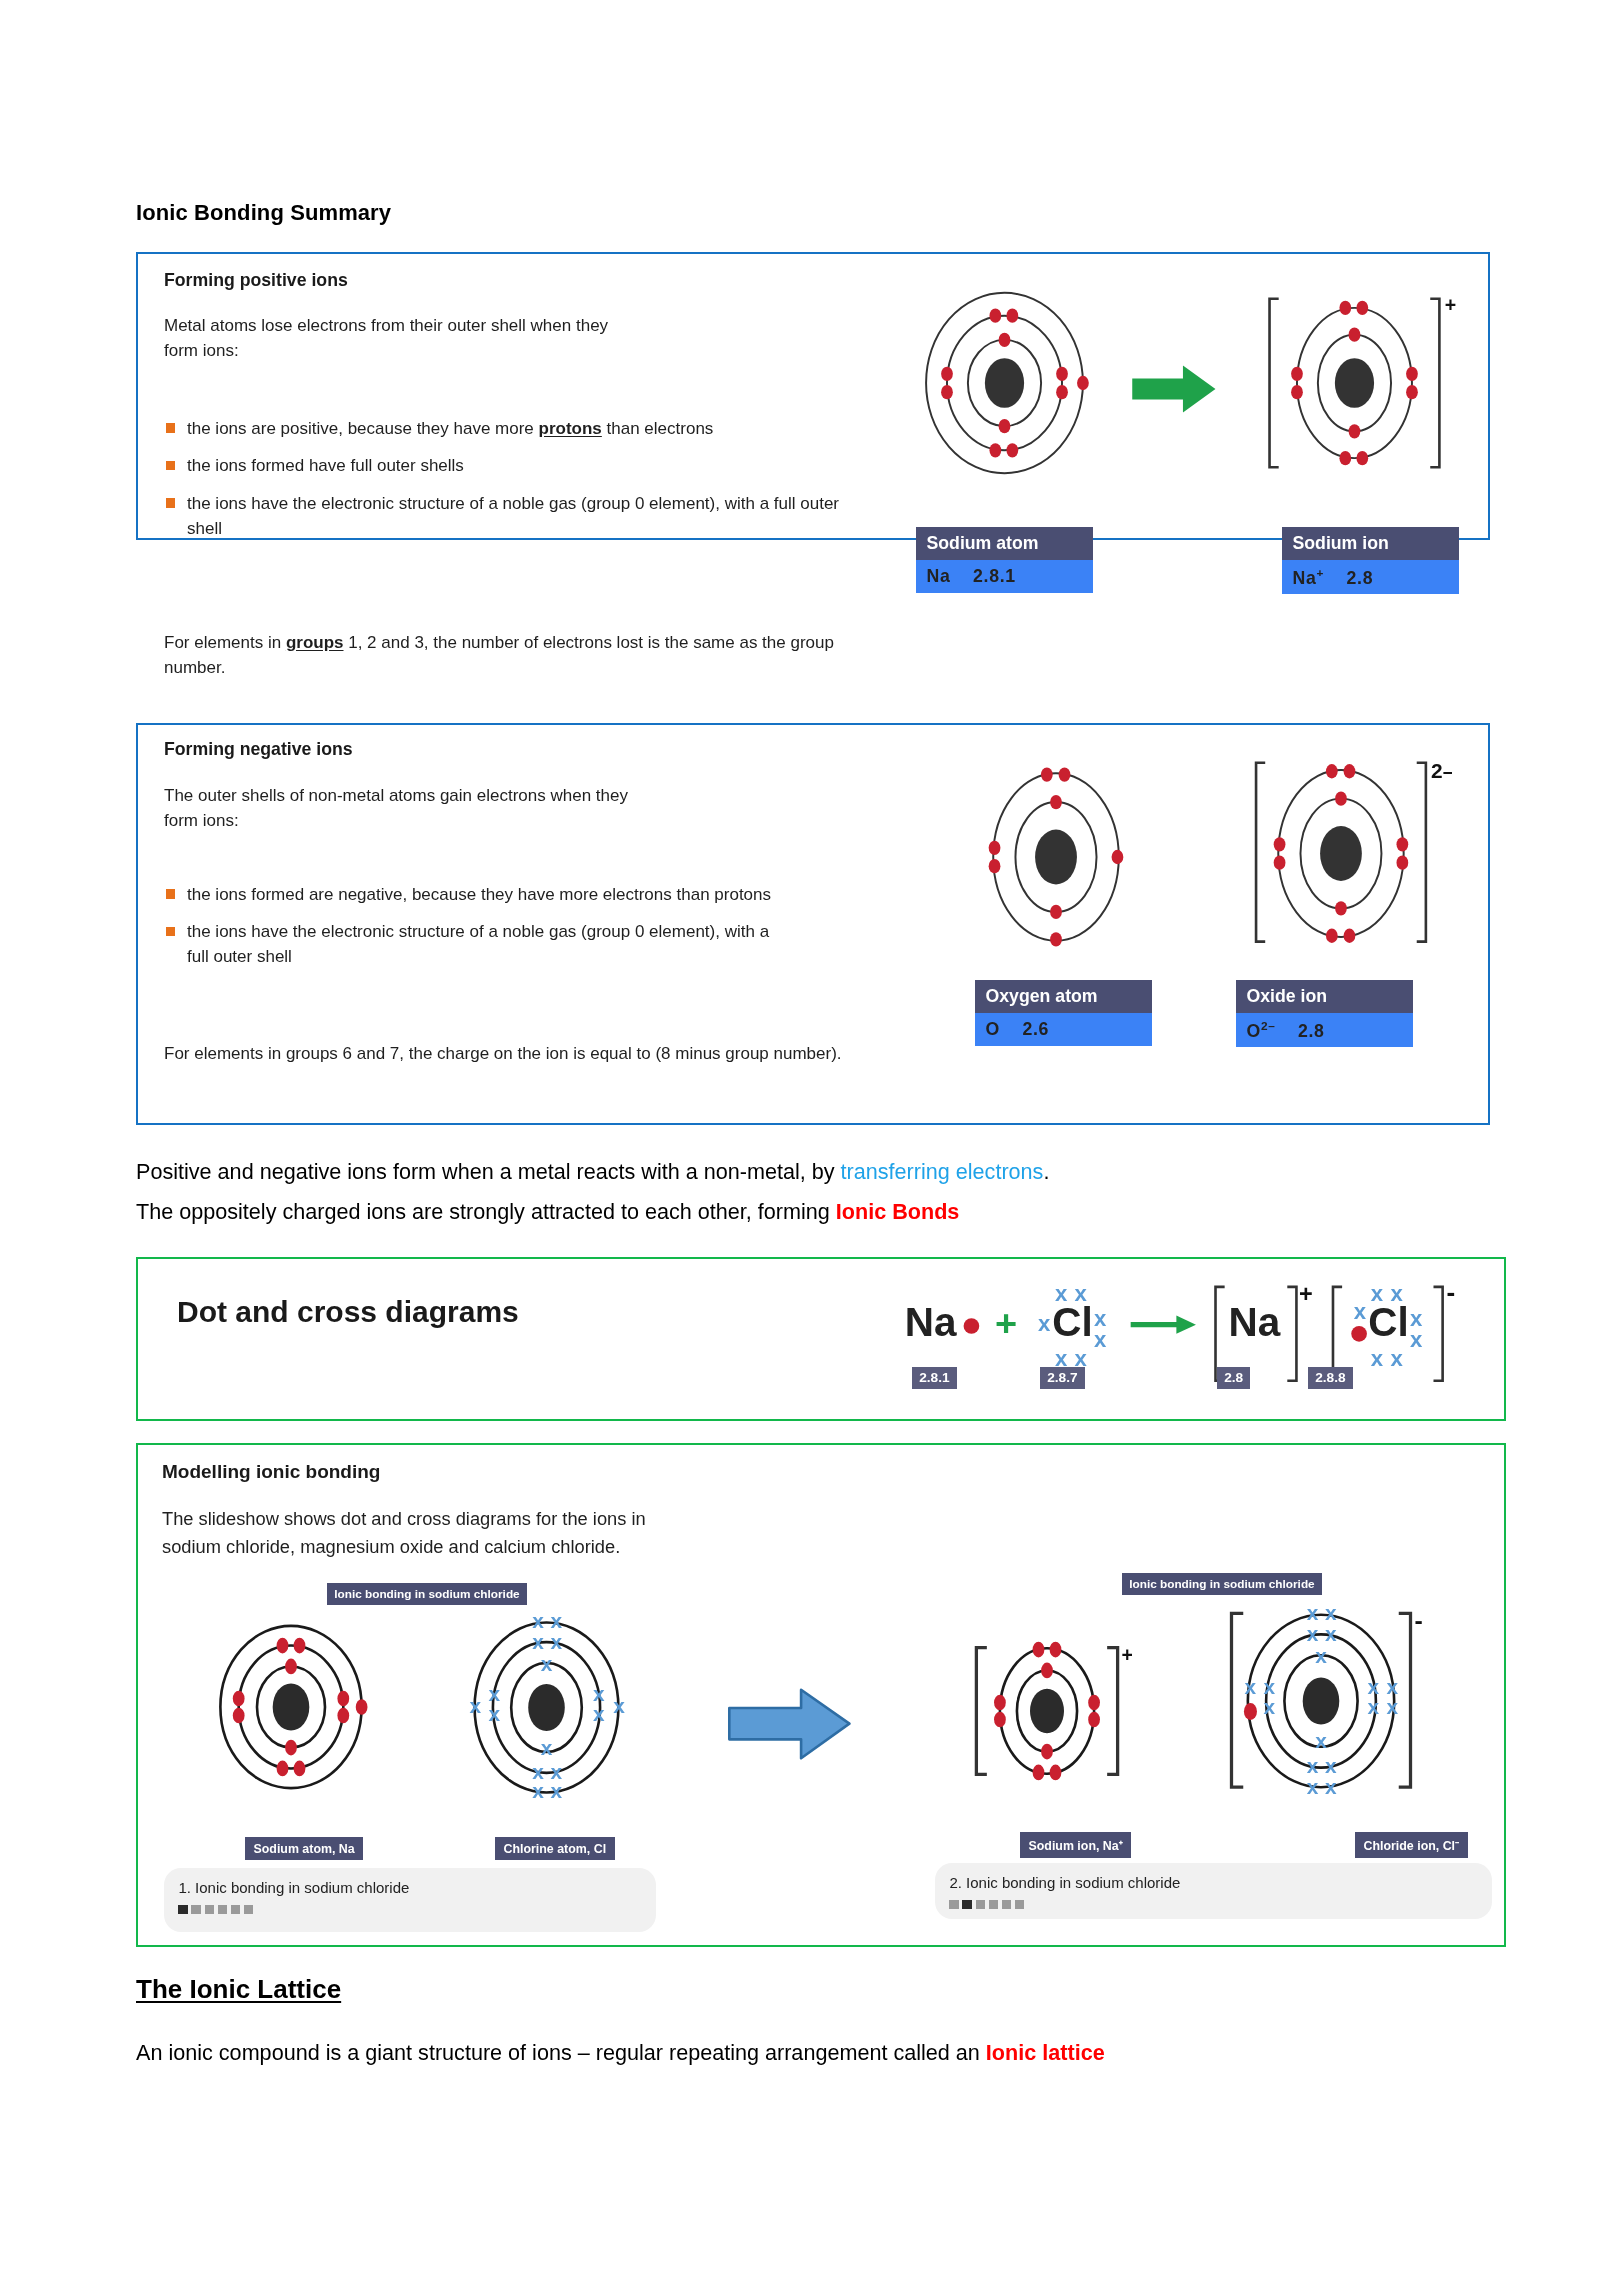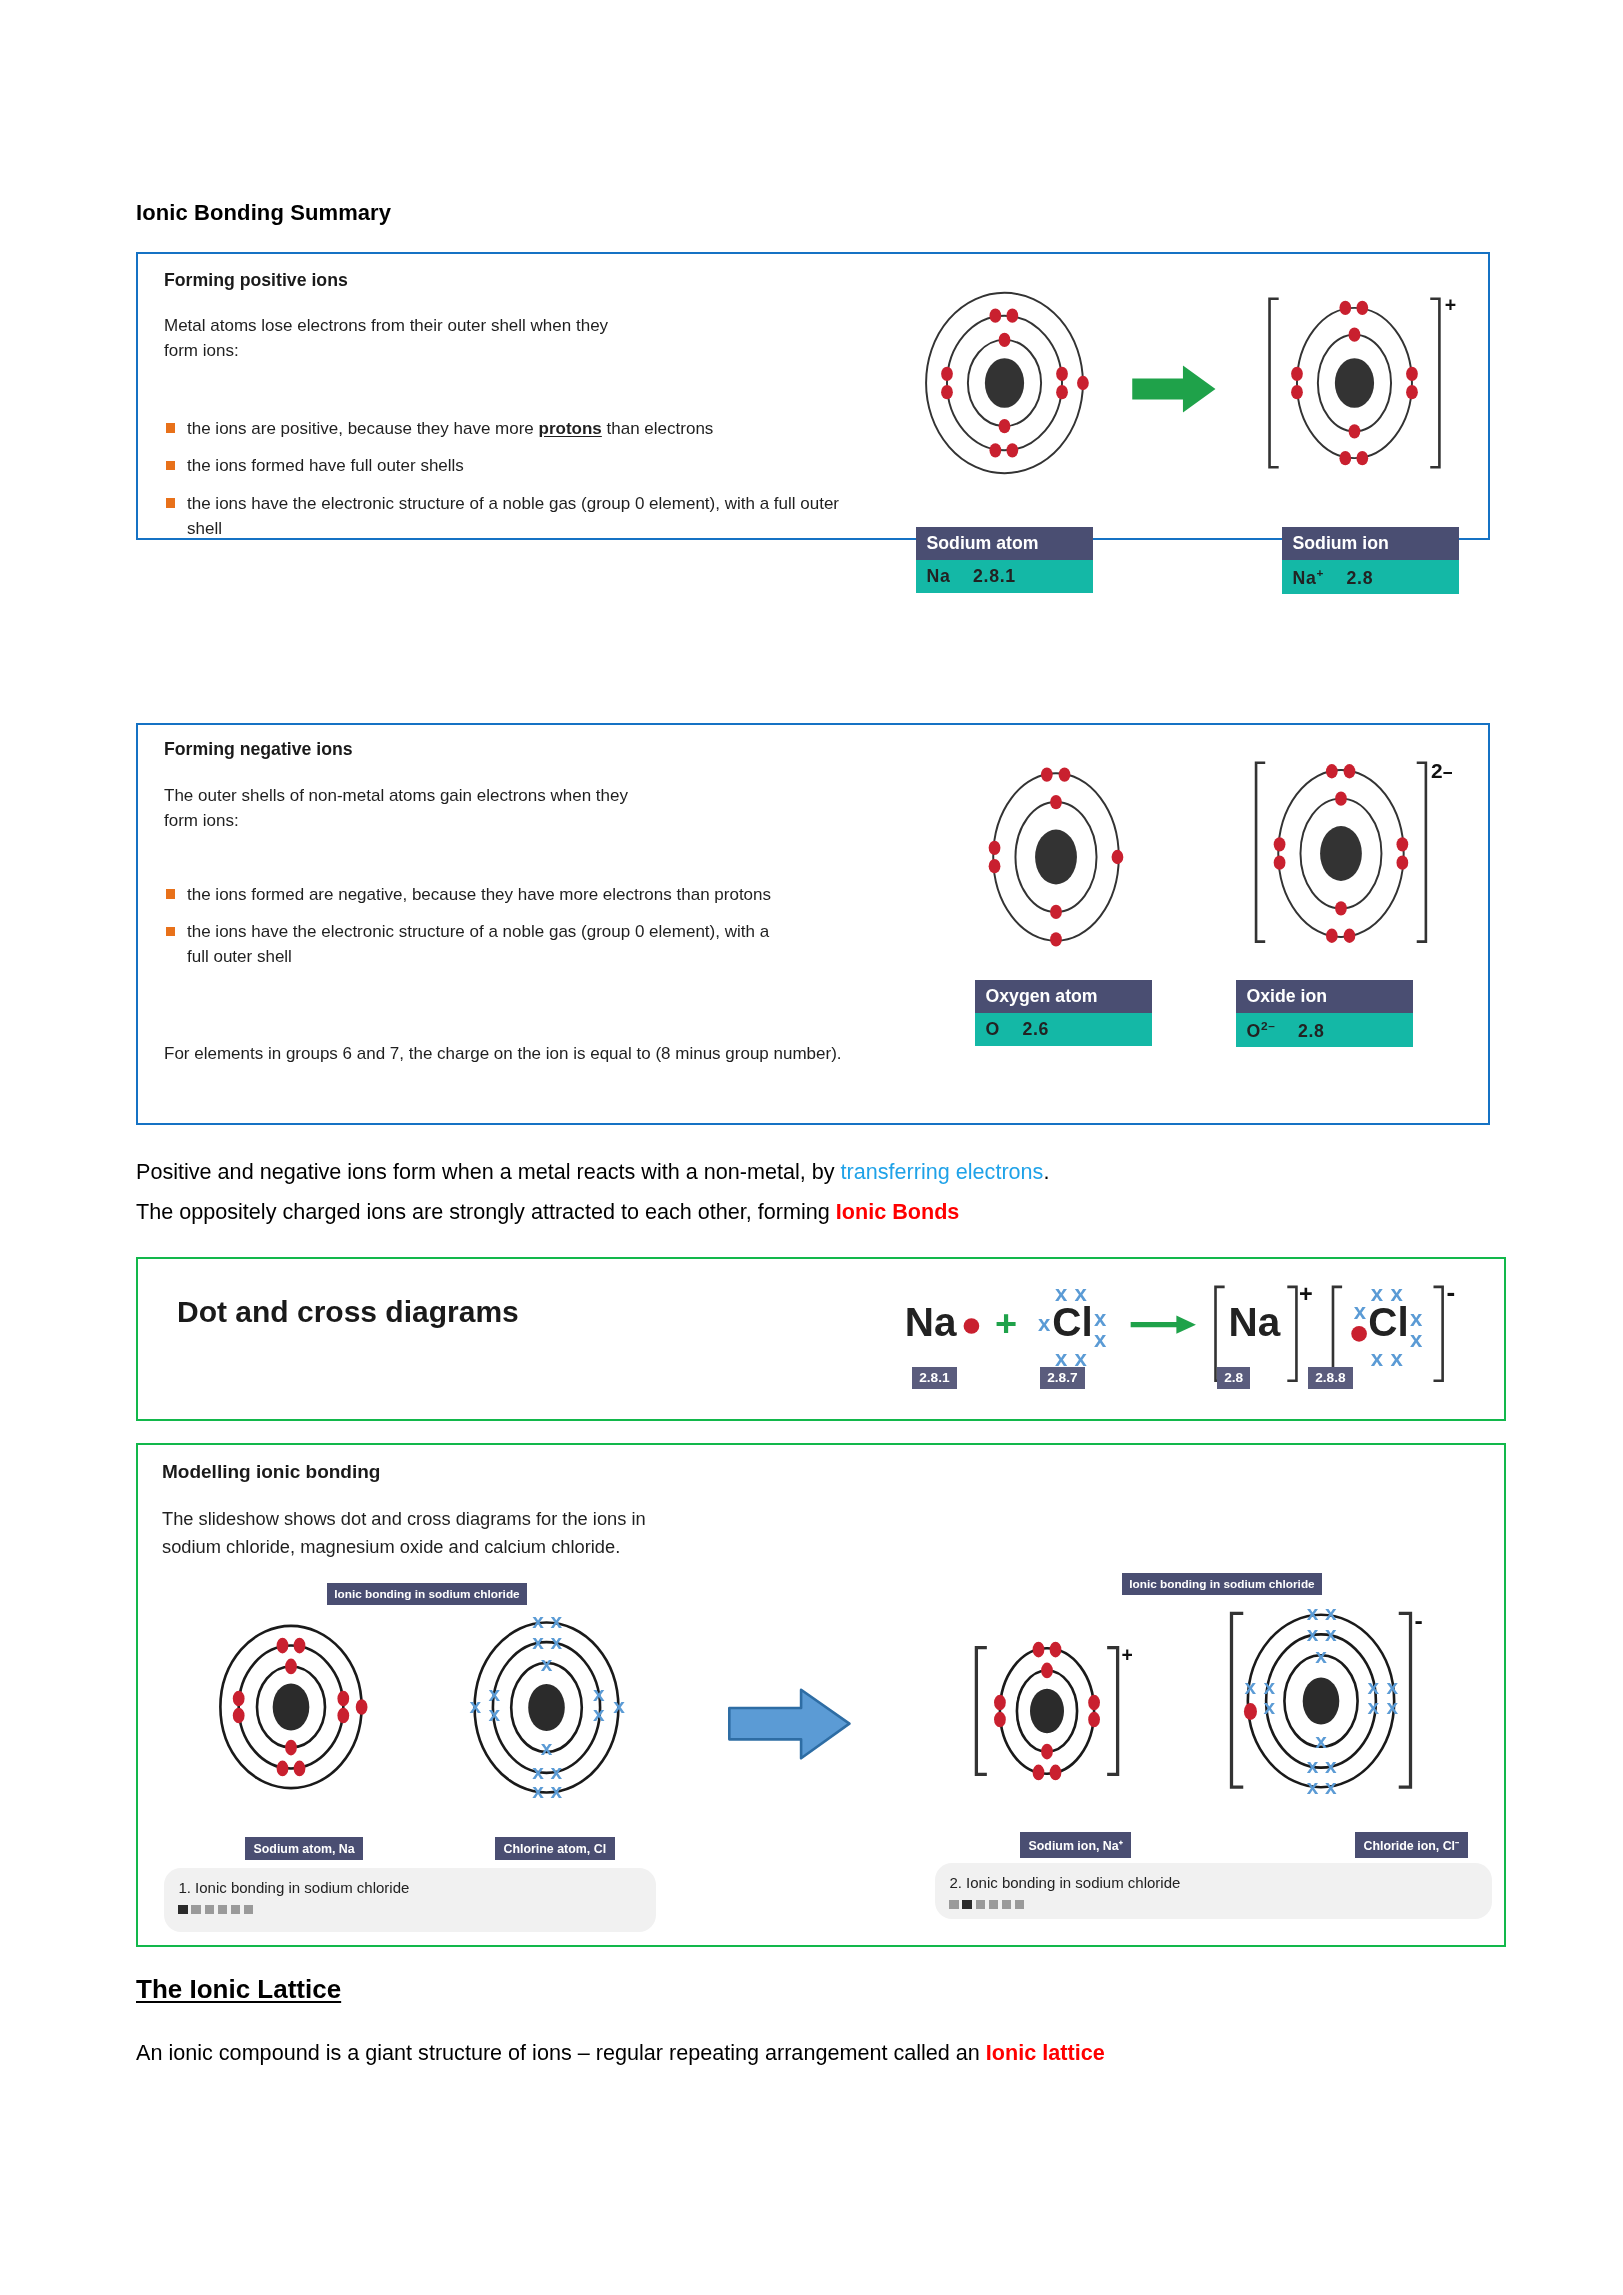--- a/index.html
+++ b/index.html
@@ -112,21 +112,21 @@
   }
   .plate .plate-top {
     background: #4a4e72;
     color: #fff;
     font-size: 17.7px;
     font-weight: bold;
     padding: 5.9px 10.5px;
     box-sizing: border-box;
   }
   .plate .plate-bot {
-    background: #14b8a6;
+    background: #3b82f6;
     color: #222;
     font-size: 17.7px;
     font-weight: bold;
     padding: 5.9px 10.5px;
     box-sizing: border-box;
     letter-spacing: 0.7px;
   }
   .plate .plate-bot sup { font-size: 11.8px; }
 
   
@@ -211,20 +211,23 @@
       <span>the ions are positive, because they have more </span><span class="u-bold">protons</span><span> than electrons</span>
     </li>
     <li>
       <span>the ions formed have full outer shells</span>
     </li>
     <li>
       <span>the ions have the electronic structure of a noble gas (group 0 element), with a full outer shell</span>
     </li>
   </ul>
 
+  <div class="box-body" style="left:164px; top:630px; width:716px;">
+    <span>For elements in </span><span class="u-bold">groups</span><span> 1, 2 and 3, the number of electrons lost is the same as the group number.</span>
+  </div>
 
   <div class="atom" style="left:913px; top:288px;">
     <svg width="183" height="190" viewBox="0 0 280 290">
       <ellipse cx="140" cy="145" rx="120" ry="138" fill="none" stroke="#333" stroke-width="3"></ellipse>
       <ellipse cx="140" cy="145" rx="88" ry="103" fill="none" stroke="#333" stroke-width="3"></ellipse>
       <ellipse cx="140" cy="145" rx="56" ry="66" fill="none" stroke="#333" stroke-width="3"></ellipse>
       <ellipse cx="140" cy="145" rx="30" ry="38" fill="#333"></ellipse>
 
       <ellipse cx="140" cy="79" rx="9" ry="11" fill="#c9202f"></ellipse>
       <ellipse cx="140" cy="211" rx="9" ry="11" fill="#c9202f"></ellipse>

